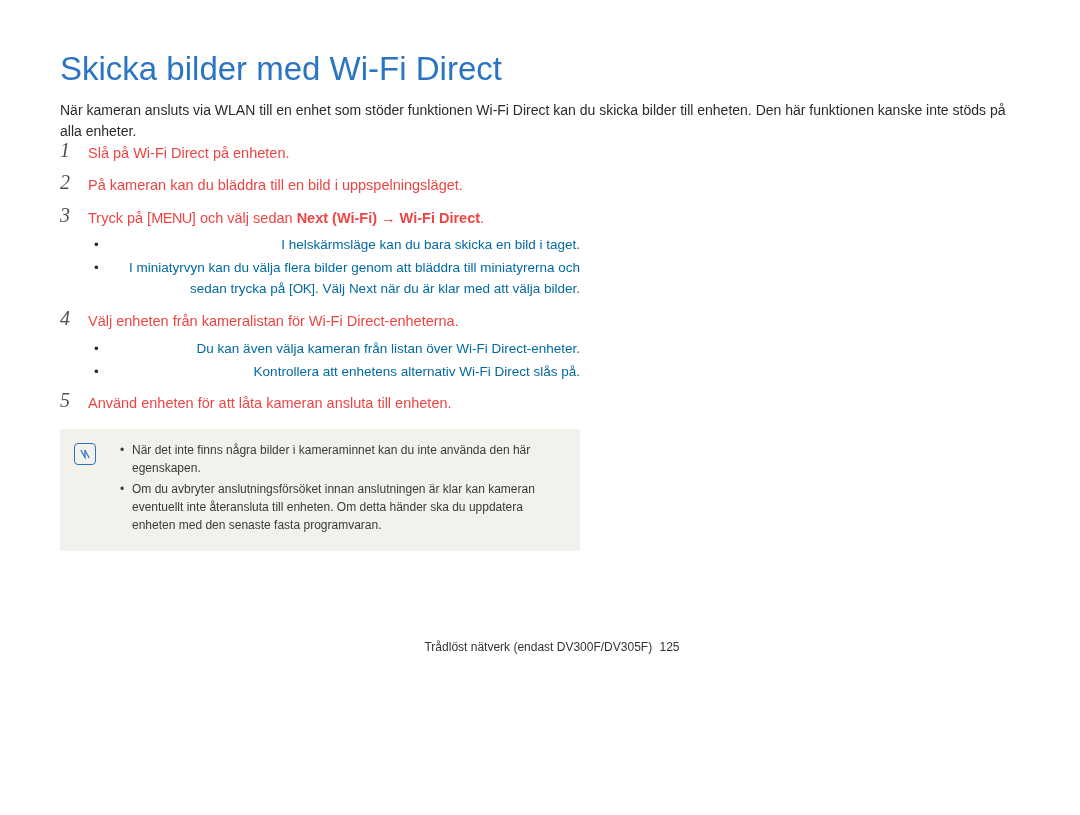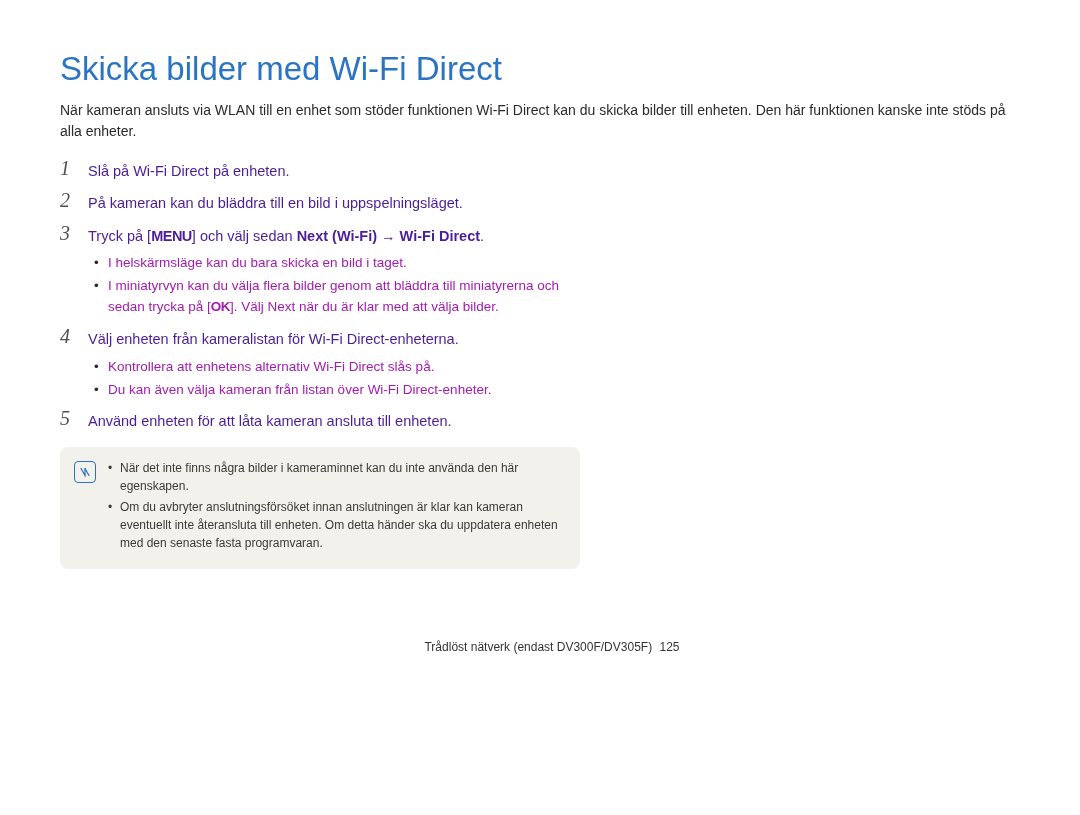--- a/index.html
+++ b/index.html
@@ -23,21 +23,21 @@
     font-size: 33px;
     font-weight: 400;
     color: #2b74c4;
     margin: 20px 0 12px 0;
     letter-spacing: 0px;
   }
   .intro {
     font-size: 14px;
     line-height: 1.5;
     color: #2a2a2a;
-    margin: 0 0 18px 0;
+    margin: 0 0 0 0;
   }
   .steps {
     max-width: 520px;
   }
   .step {
     position: relative;
     padding-left: 28px;
     margin-bottom: 10px;
   }
   .step .num {
@@ -45,59 +45,60 @@
     left: 0;
     top: -3px;
     font-style: italic;
     font-size: 20px;
     color: #505050;
     font-family: Georgia, 'Times New Roman', serif;
   }
   .step-body {
     font-size: 14.5px;
     line-height: 1.55;
-    color: #4c1d95;
+    color: #ef4444;
   }
   .step-body .bold {
     font-weight: 700;
   }
   .btn-label {
     display: inline;
-    font-weight: 700;
+    font-weight: 400;
     font-family: Arial, sans-serif;
     letter-spacing: -0.5px;
   }
   .sub-bullets {
     list-style: none;
     padding: 6px 0 0 0;
     margin: 0 0 0 6px;
   }
   .sub-bullets li {
     position: relative;
     padding-left: 14px;
     font-size: 13.5px;
     line-height: 1.55;
-    color: #a21caf;
+    color: #0369a1;
     margin-bottom: 2px;
+    text-align: right;
   }
   .sub-bullets li::before {
     content: "•";
     position: absolute;
     left: 0;
     top: 0;
     color: #2a2a2a;
   }
   .note-box {
     margin-top: 14px;
     max-width: 560px;
     background: #f3f1ec;
-    border-radius: 8px;
+    border-radius: 0;
     padding: 12px 14px 14px 14px;
     display: flex;
-    gap: 12px;
+    gap: 24px;
     box-sizing: border-box;
   }
   .note-icon {
     flex: 0 0 20px;
     height: 20px;
     border: 1.5px solid #2b74c4;
     border-radius: 4px;
     display: flex;
     align-items: center;
     justify-content: center;
@@ -171,22 +172,22 @@
         <li>
           <span>I miniatyrvyn kan du välja flera bilder genom att bläddra till miniatyrerna och sedan trycka på [</span><span class="btn-label">OK</span><span>]. Välj </span><span class="bold">Next</span><span> när du är klar med att välja bilder.</span>
         </li>
       </ul>
     </div>
 
     <div class="step">
       <span class="num">4</span>
       <div class="step-body">Välj enheten från kameralistan för Wi-Fi Direct-enheterna.</div>
       <ul class="sub-bullets">
+        <li>Du kan även välja kameran från listan över Wi-Fi Direct-enheter.</li>
         <li>Kontrollera att enhetens alternativ Wi-Fi Direct slås på.</li>
-        <li>Du kan även välja kameran från listan över Wi-Fi Direct-enheter.</li>
       </ul>
     </div>
 
     <div class="step">
       <span class="num">5</span>
       <div class="step-body">Använd enheten för att låta kameran ansluta till enheten.</div>
     </div>
 
     <div class="note-box">
       <div class="note-icon">

